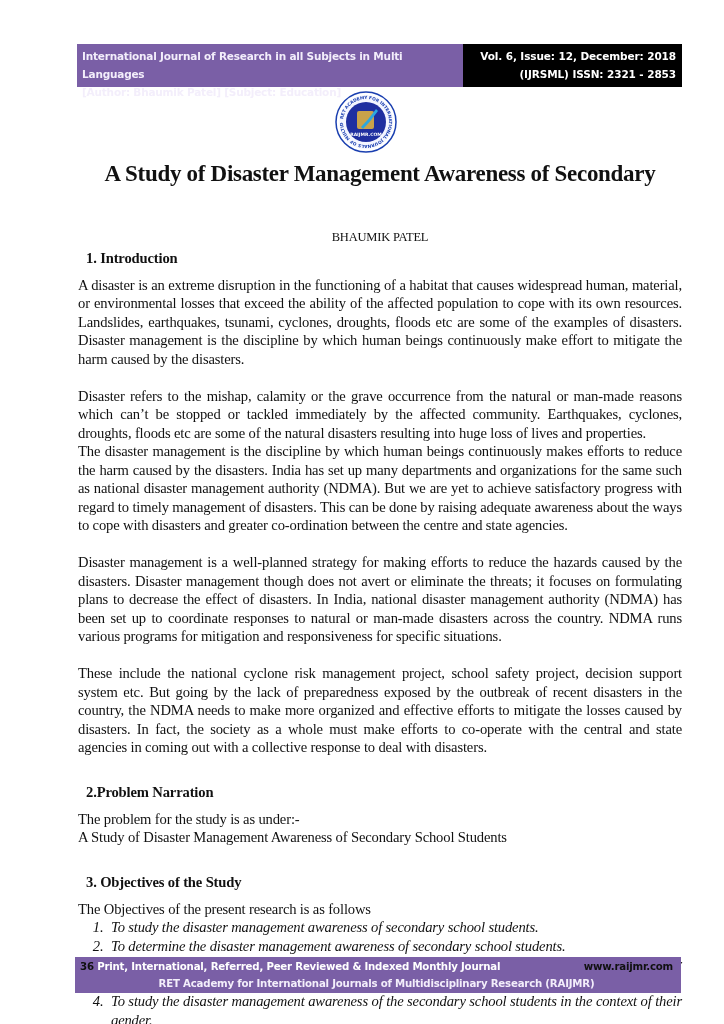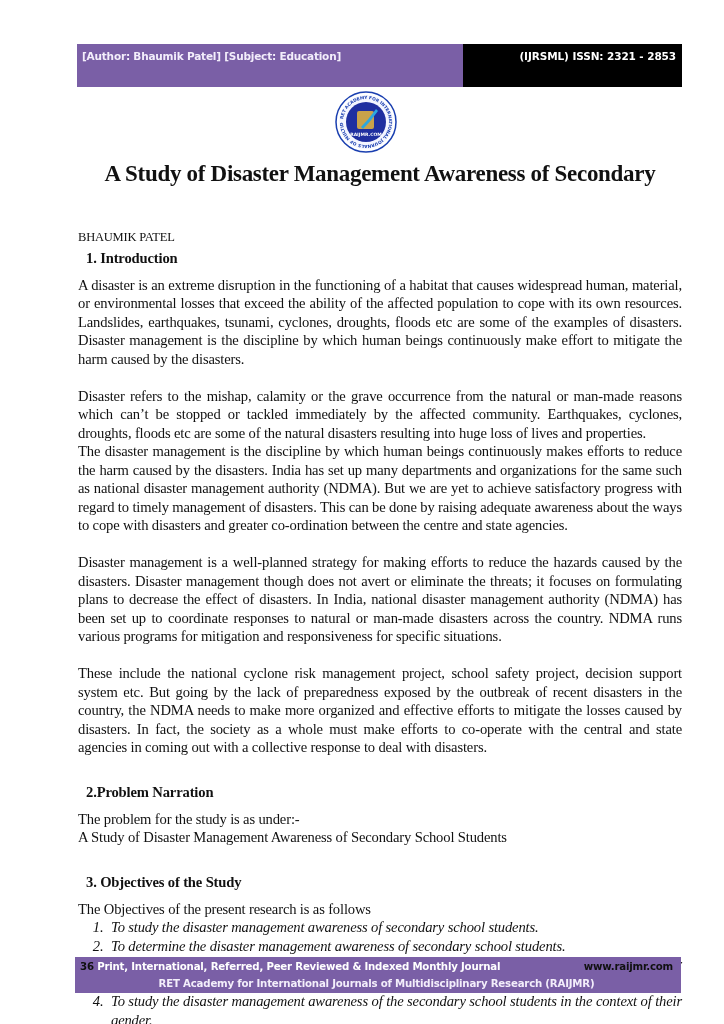--- a/index.html
+++ b/index.html
@@ -24,21 +24,21 @@
       line-height: 18px; letter-spacing: -0.1px;
     }
     .logo {
       position: absolute; left: 335px; top: 91px; width: 62px; height: 62px;
     }
     .title {
       position: absolute; left: 78px; top: 160px; width: 604px; text-align: center;
       font-weight: bold; font-size: 23px; line-height: 27px; letter-spacing: -0.3px;
     }
     .author {
-      position: absolute; left: 78px; top: 230px; width: 604px; 
+      position: absolute; left: 78px; top: 230px; width: 604px; text-align: center;
       font-size: 12.5px; letter-spacing: -0.2px;
     }
     .content {
       position: absolute; left: 78px; top: 241px; width: 604px;
       font-size: 14.6px; line-height: 18.5px; letter-spacing: -0.15px;
     }
     .content h2 {
       font-size: 14.6px; font-weight: bold; margin: 8px; line-height: 18.5px;
     }
     .content p { margin: 0; text-align: justify; }
@@ -55,23 +55,25 @@
     .footer-row1 { display: flex; justify-content: space-between; }
     .footer-row1 .page-num { color: #111; margin-top: 16px; }
     .footer-row1 .site { color: #111; }
     .footer-row2 { text-align: center; color: #f3eefb; }
   </style>
 </head>
 <body>
 
 <div class="header">
   <div class="header-left">
+    <div>International Journal of Research in all Subjects in Multi Languages</div>
     <div>[Author: Bhaumik Patel] [Subject: Education]</div>
   </div>
   <div class="header-right">
+    <div>Vol. 6, Issue: 12, December: 2018</div>
     <div>(IJRSML)  ISSN: 2321 - 2853</div>
   </div>
 </div>
 
 <div class="logo">
   <svg width="62" height="62" viewBox="0 0 62 62">
     <defs>
       <path id="ringPath" d="M31,31 m-23,0 a23,23 0 1,1 46,0 a23,23 0 1,1 -46,0"></path>
     </defs>
     <circle cx="31" cy="31" r="30" fill="#ffffff" stroke="#1a3fb0" stroke-width="1.5"></circle>

